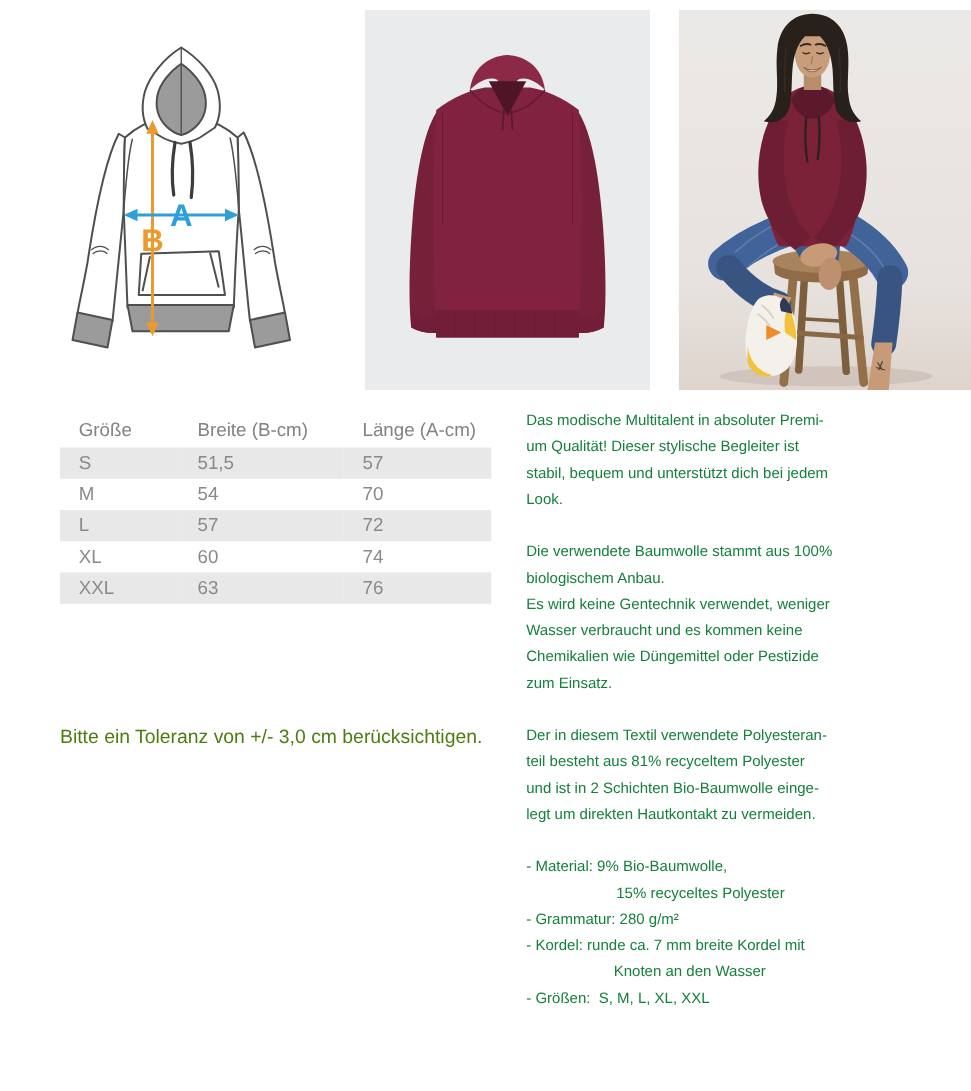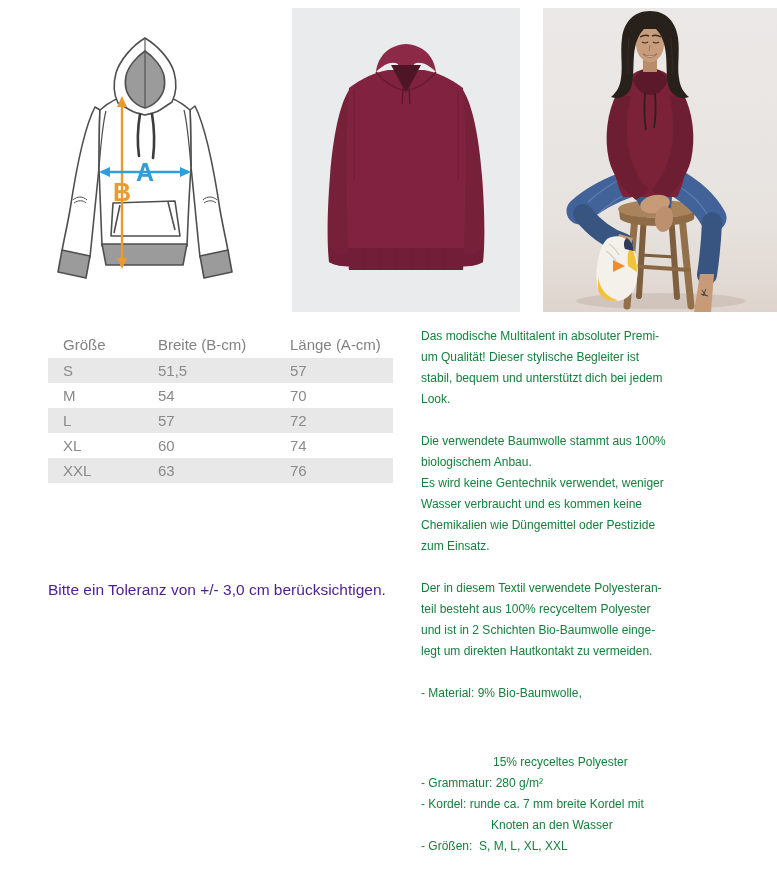--- a/index.html
+++ b/index.html
@@ -29,31 +29,31 @@
   .size-table col.c3 { width:118px; }
   .size-table th {
     font-weight:400; text-align:left; height:28px;
     padding:0 0 0 15px; color:#828282;
   }
   .size-table td { height:25px; padding:0 0 0 15px; }
   .size-table tbody tr:nth-child(odd) { background:#e8e8e8; }
 
   .tolerance {
     position:absolute; left:48px; top:581px;
-    font-size:15.5px; color:#4c1d95; margin:0;
+    font-size:15.5px; color:#4d7c0f; margin:0;
   }
 
   
   .description {
     position:absolute; left:421px; top:326px; width:352px;
     font-size:12px; line-height:21px; color:#15803d;
   }
   .description p { margin:0 0 21px 0; white-space:pre-line; }
   .detail-line { white-space:pre-wrap; min-height:21px; }
-  .indent-a { padding-left:72px;margin-top:48px; }
+  .indent-a { padding-left:72px; }
   .indent-b { padding-left:70px; }
 </style>
 </head>
 <body>
 
 <div class="page">
 
   <figure class="fig fig-schematic">
     <svg viewBox="0 0 230 300" width="230" height="300">
       <g fill="#ffffff" stroke="#4f4f4f" stroke-width="1.6" stroke-linejoin="round">
@@ -238,21 +238,21 @@
 um Qualität! Dieser stylische Begleiter ist
 stabil, bequem und unterstützt dich bei jedem
 Look.</p>
     <p>Die verwendete Baumwolle stammt aus 100%
 biologischem Anbau.
 Es wird keine Gentechnik verwendet, weniger
 Wasser verbraucht und es kommen keine
 Chemikalien wie Düngemittel oder Pestizide
 zum Einsatz.</p>
     <p>Der in diesem Textil verwendete Polyesteran-
-teil besteht aus 100% recyceltem Polyester
+teil besteht aus 81% recyceltem Polyester
 und ist in 2 Schichten Bio-Baumwolle einge-
 legt um direkten Hautkontakt zu vermeiden.</p>
     <div>
       <div class="detail-line">- Material: 9% Bio-Baumwolle,</div>
       <div class="detail-line indent-a">15% recyceltes Polyester</div>
       <div class="detail-line">- Grammatur: 280 g/m²</div>
       <div class="detail-line">- Kordel: runde ca. 7 mm breite Kordel mit</div>
       <div class="detail-line indent-b">Knoten an den Wasser</div>
       <div class="detail-line">- Größen:  S, M, L, XL, XXL</div>
     </div>

